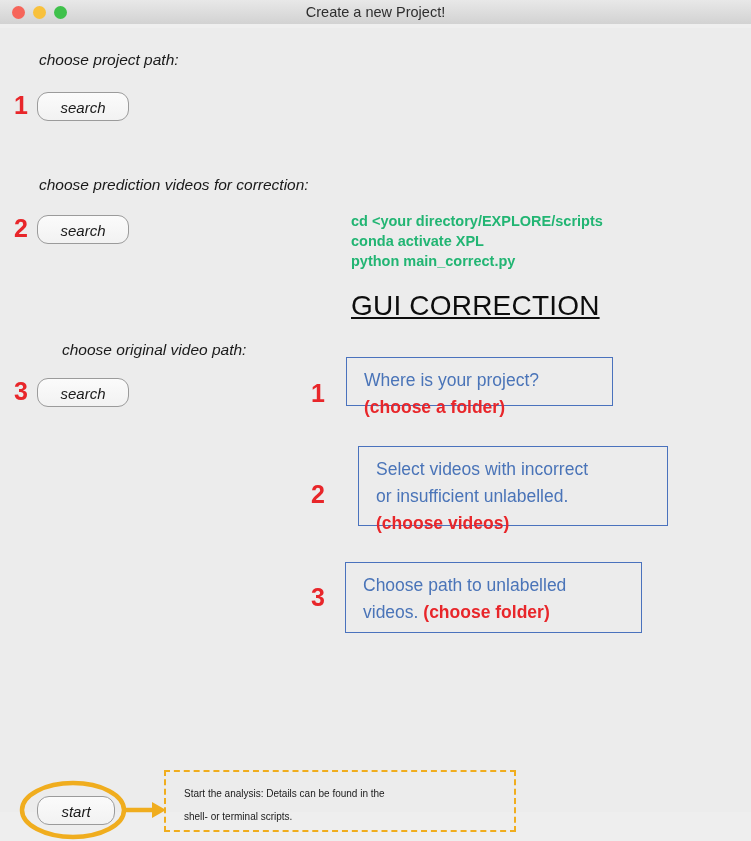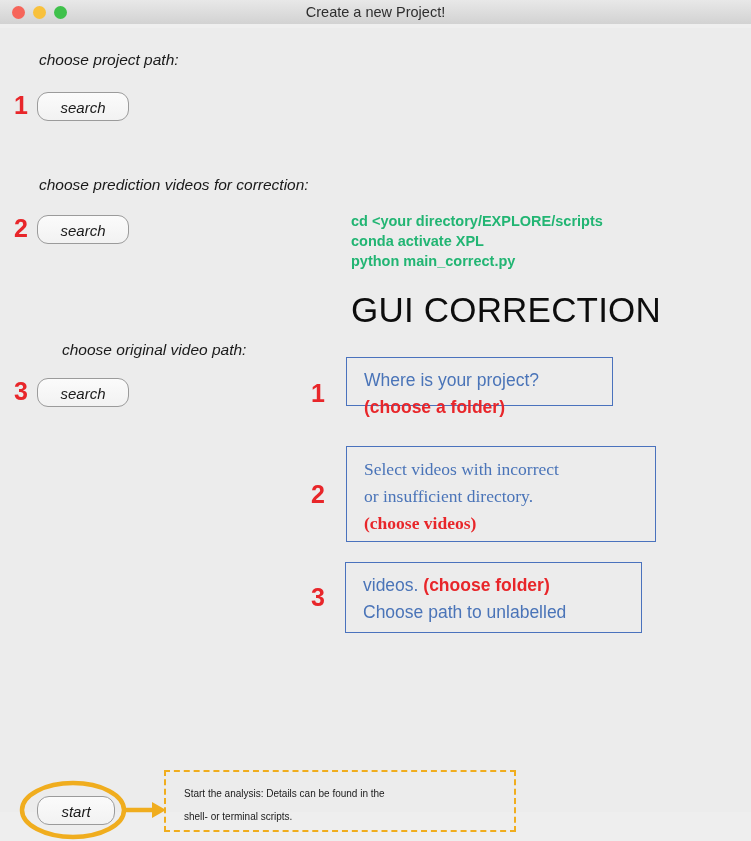--- a/index.html
+++ b/index.html
@@ -104,24 +104,25 @@
     color: #22b573;
     line-height: 20px;
   }
   #terminal-commands div { white-space: nowrap; }
 
   
   #gui-heading {
     position: absolute;
     left: 351px;
     top: 290px;
-    font-size: 35px;
+    font-size: 28px;
     color: #0d0d0d;
     letter-spacing: 0.2px;
     white-space: nowrap;
+    text-decoration: underline;
   }
 
   
   .callout {
     position: absolute;
     border: 1.6px solid #4a72bd;
     box-sizing: border-box;
     padding: 9px 14px 9px 17px;
     font-size: 17.5px;
     line-height: 27px;
@@ -132,21 +133,21 @@
     position: absolute;
     font-size: 25px;
     font-weight: 700;
     color: #e8262a;
     line-height: 1;
   }
 
   #callout-1 { left: 346px; top: 357px; width: 267px; height: 49px; }
   #cnum-1    { left: 311px; top: 381px; }
 
-  #callout-2 { left: 346px; top: 446px; width: 310px; height: 96px; font-family: Liberation Serif, serif; }
+  #callout-2 { left: 358px; top: 446px; width: 310px; height: 80px; }
   #cnum-2    { left: 311px; top: 482px; }
 
   #callout-3 { left: 345px; top: 562px; width: 297px; height: 71px; }
   #cnum-3    { left: 311px; top: 585px; }
 
   
   #bottom-strip {
     position: absolute;
     left: 0; top: 812px;
     width: 751px; height: 29px;
@@ -228,28 +229,28 @@
 
   <div class="callout-num" id="cnum-1">1</div>
   <div class="callout" id="callout-1">
     <div>Where is your project?</div>
     <div class="accent">(choose a folder)</div>
   </div>
 
   <div class="callout-num" id="cnum-2">2</div>
   <div class="callout" id="callout-2">
     <div>Select videos with incorrect</div>
-    <div>or insufficient directory.</div>
+    <div>or insufficient unlabelled.</div>
     <div class="accent">(choose videos)</div>
   </div>
 
   <div class="callout-num" id="cnum-3">3</div>
   <div class="callout" id="callout-3">
+    <div>Choose path to unlabelled</div>
     <div><span>videos. </span><span class="accent">(choose folder)</span></div>
-    <div>Choose path to unlabelled</div>
   </div>
 
   <div id="bottom-strip"></div>
 
   <svg id="highlight-svg" viewBox="0 0 160 65" xmlns="http://www.w3.org/2000/svg">
     <ellipse cx="59" cy="34" rx="51" ry="27" fill="none" stroke="#f0ad1e" stroke-width="4.5"></ellipse>
     <line x1="109" y1="34" x2="140" y2="34" stroke="#f0ad1e" stroke-width="4.5"></line>
     <polygon points="138,26 152,34 138,42" fill="#f0ad1e"></polygon>
   </svg>
 

